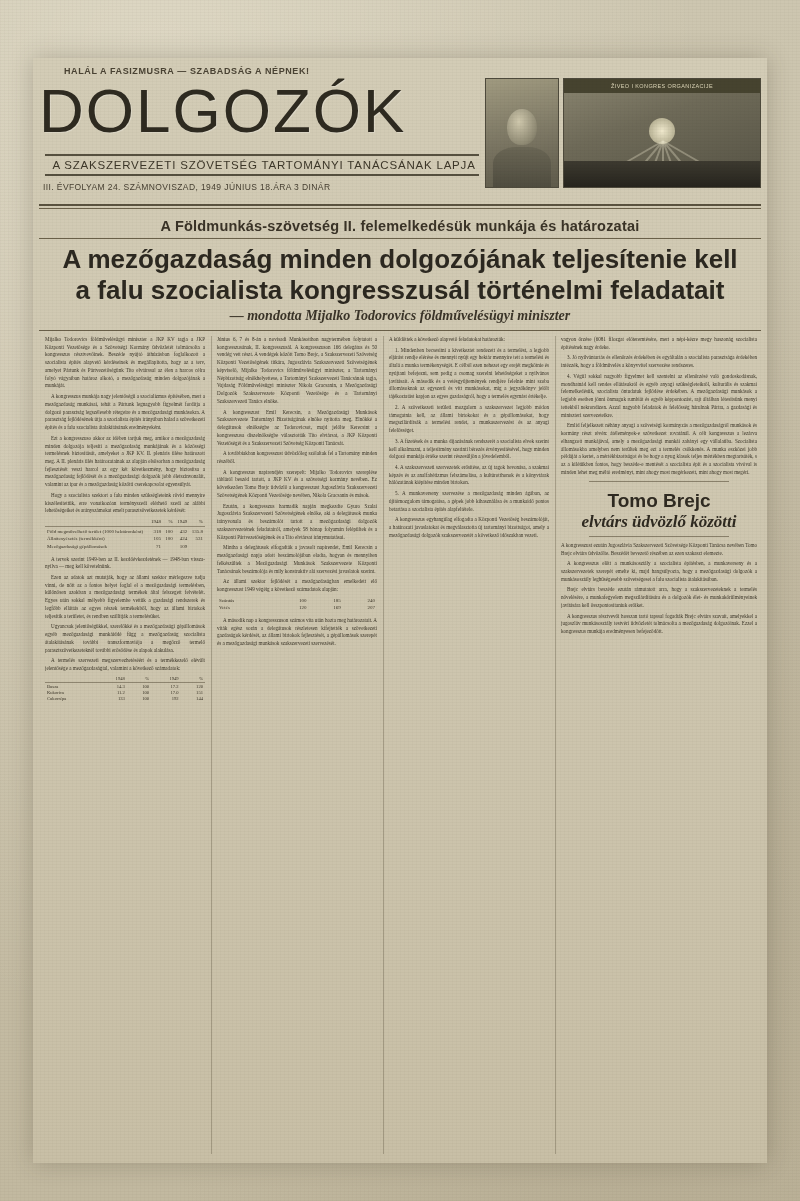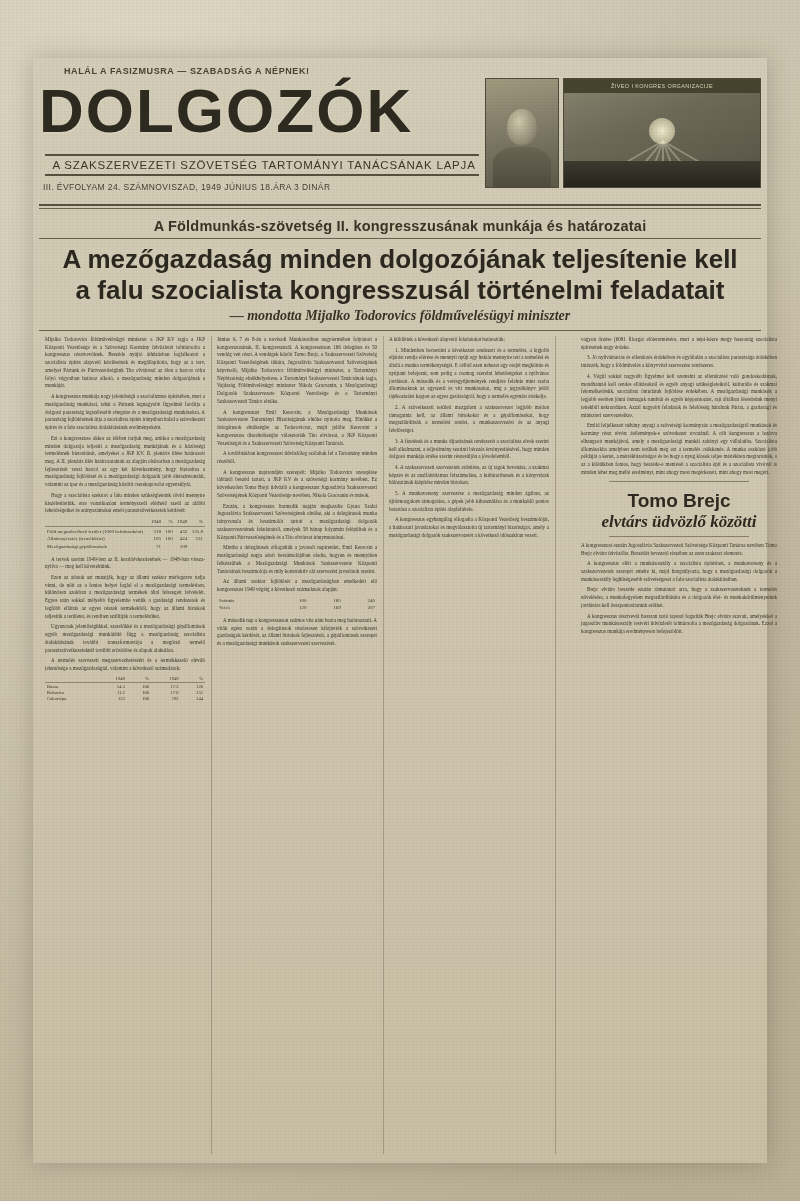--- a/index.html
+++ b/index.html
@@ -38,21 +38,21 @@
   .slogan{
     position:absolute;left:10px;top:8px;
     font-family:"Liberation Sans", sans-serif;
     font-weight:bold;font-size:9px;letter-spacing:.6px;
     color:#4a4334;
     margin-left:21px;
   }
   .masthead-title{
     position:absolute;left:6px;top:22px;width:420px;
     font-family:"Liberation Sans", sans-serif;
-    font-weight:bold;
+    font-weight:normal;
     font-size:62px;
     letter-spacing:2px;
     color:#2e2a20;
     line-height:1;
     text-shadow:1px 1px 0 rgba(255,255,255,.25);
   }
   .masthead-sub{
     position:absolute;left:12px;top:96px;width:430px;
     font-family:"Liberation Sans", sans-serif;
     font-weight:normal;font-size:11.5px;letter-spacing:.8px;
@@ -159,21 +159,21 @@
     font-size:5.1px;
     line-height:1.52;
     text-align:justify;
     color:#3b3528;
     column-gap:0;
     overflow:hidden;
   }
   .c1{left:0;width:160px;height:818px;}
   .c2{left:172px;width:160px;height:818px;}
   .c3{left:344px;width:160px;height:818px;}
-  .c4{left:536px;width:196px;height:818px;}
+  .c4{left:516px;width:196px;height:818px;}
   .col p{margin:0 0 3px 0;text-indent:6px;}
   .col p.first{text-indent:0;}
   .vline{
     position:absolute;top:0;width:0;height:818px;border-left:1px solid rgba(90,80,60,.35);
   }
   .tbl{
     width:100%;border-collapse:collapse;font-size:5px;margin:3px 0 5px;
   }
   .tbl td,.tbl th{padding:0 2px;text-align:right;font-weight:normal;}
   .tbl td.l,.tbl th.l{text-align:left;}
@@ -229,21 +229,21 @@
       <div class="ray" style="transform:rotate(0deg)"></div>
       <div class="ray" style="transform:rotate(20deg)"></div>
       <div class="ray" style="transform:rotate(40deg)"></div>
       <div class="ray" style="transform:rotate(60deg)"></div>
       <div class="crowd"></div>
     </div>
 
     <div class="rule-thick" style="top:146px"></div>
     <div class="rule-thin" style="top:150px"></div>
 
-    <div class="kicker">A Földmunkás-szövetség II. kongresszusának munkája és határozatai</div>
+    <div class="kicker">A Földmunkás-szövetség II. felemelkedésük munkája és határozatai</div>
 
     <div class="rule-thin" style="top:180px"></div>
 
     <div class="headline">
       <div>A mezőgazdaság minden dolgozójának teljesítenie kell</div>
       <div>a falu szocialista kongresszusál történelmi feladatait</div>
     </div>
     <div class="subhead">— mondotta Mijalko Todorovics földművelésügyi miniszter</div>
 
     <div class="rule-thin" style="top:272px"></div>

